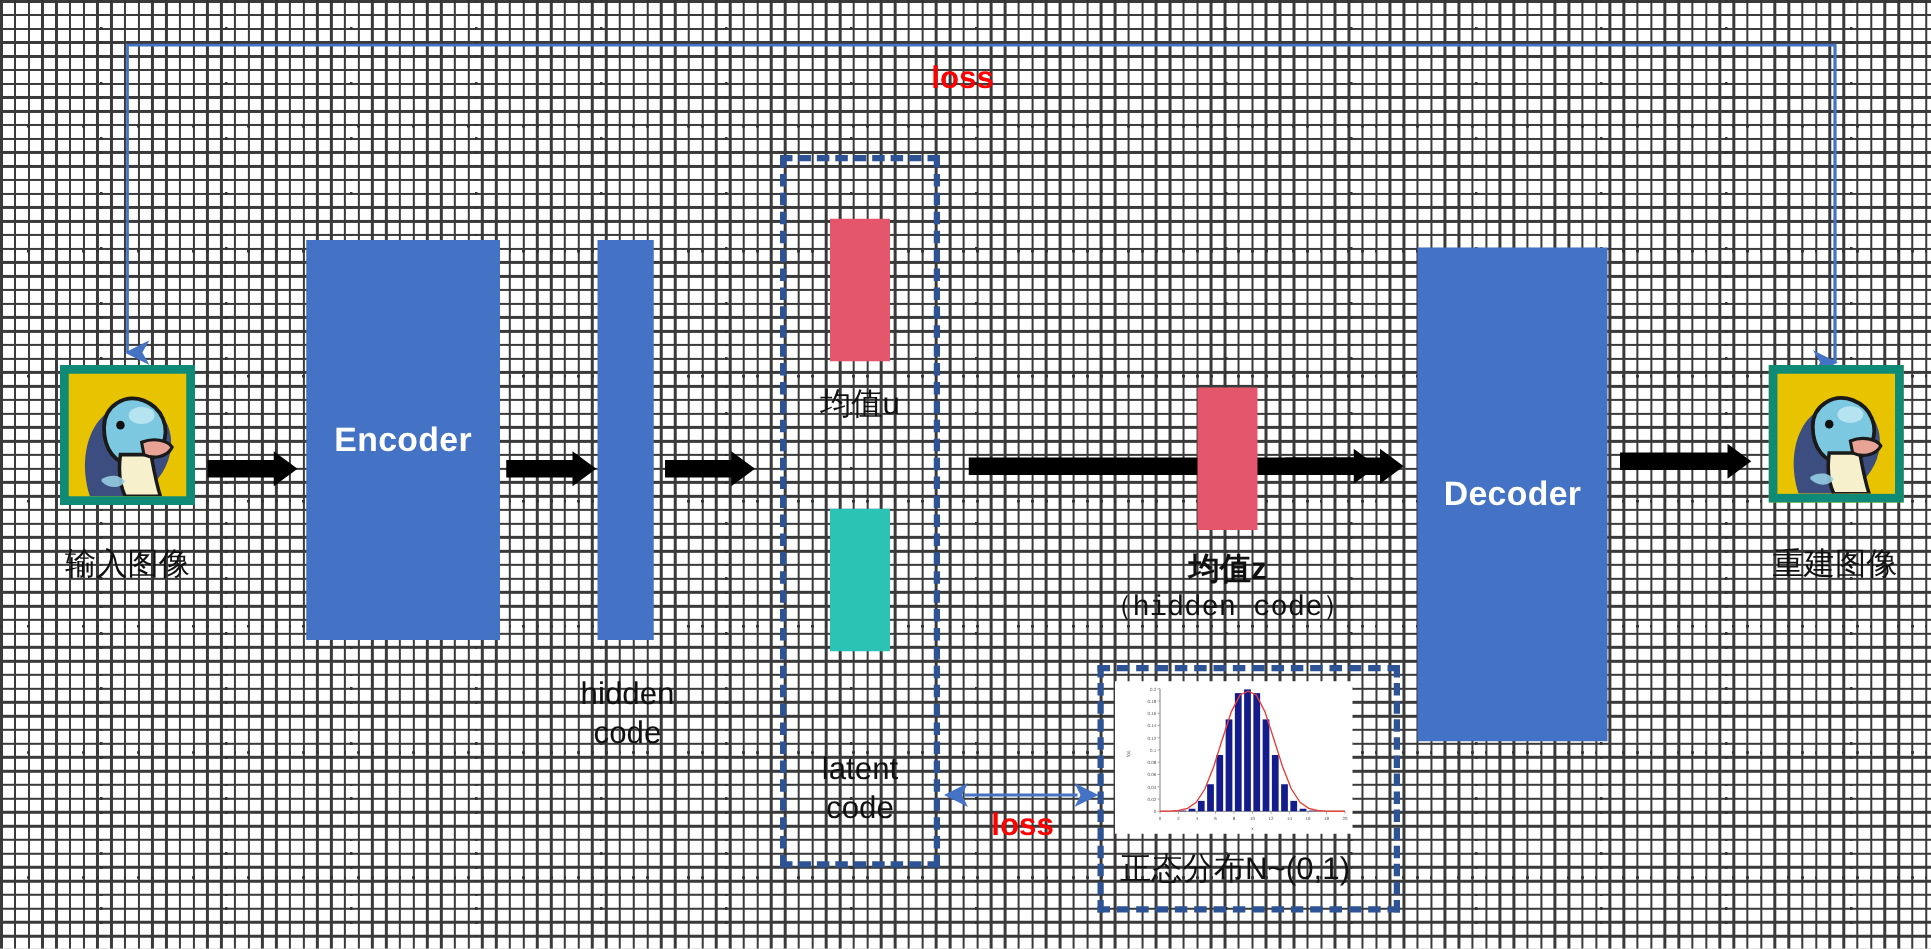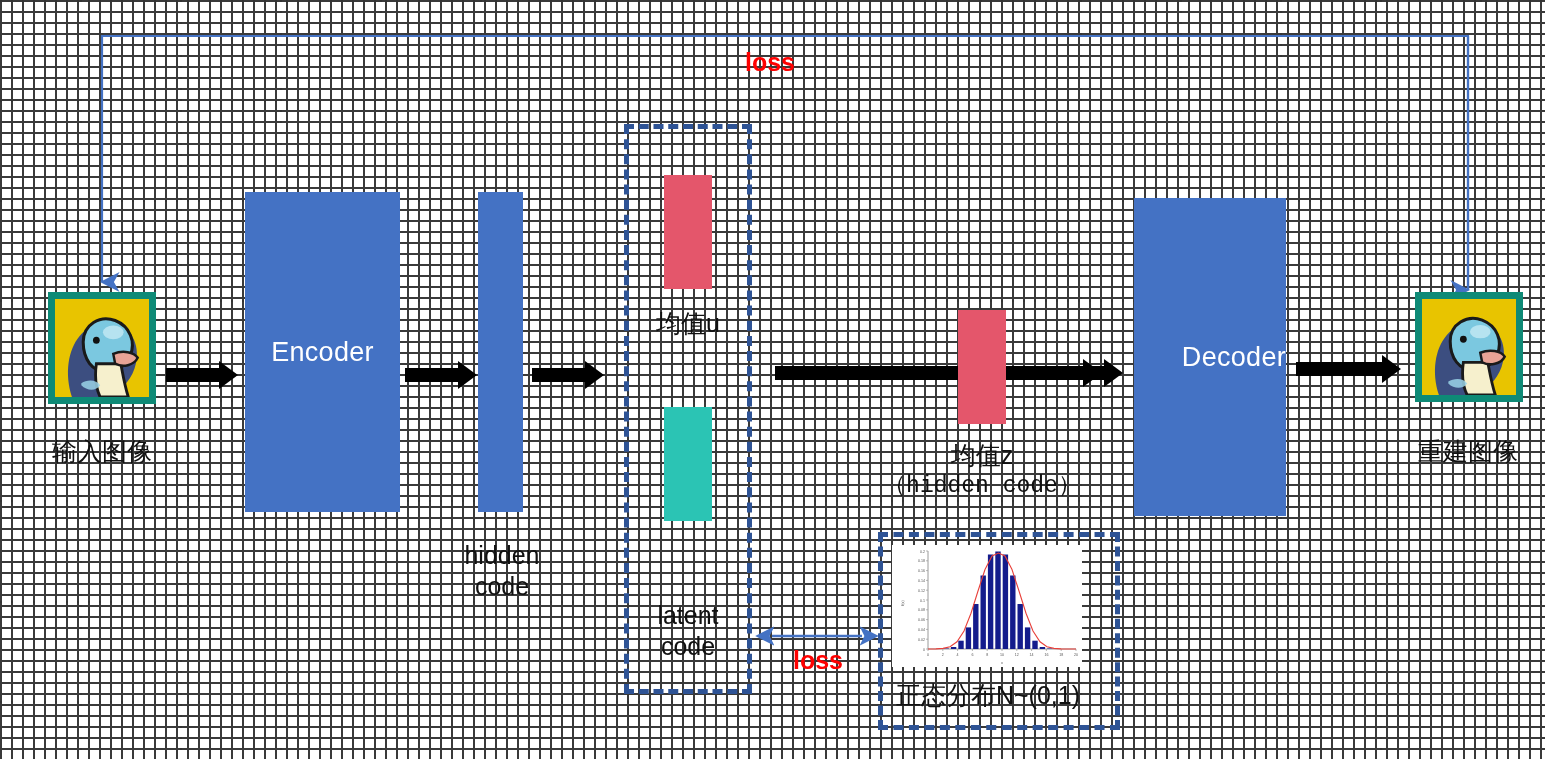--- a/index.html
+++ b/index.html
@@ -25,21 +25,21 @@
     background-image:repeating-linear-gradient(to right,#333 0 2px,transparent 2px 11px);}
   .vline{position:absolute;top:0;bottom:0;width:2px;
     background-image:repeating-linear-gradient(to bottom,#333 0 2px,transparent 2px 11px);}
 
   .abs{position:absolute;}
 
   
   .blue-box{
     background:#4472C4;
     display:flex;align-items:center;justify-content:center;
-    color:#ffffff;font-size:27px;letter-spacing:.3px;
+    color:#ffffff;font-size:27px;letter-spacing:.3px;font-weight:bold;
   }
   .blue-bar{background:#4472C4;}
 
   
   .pic{
     border:7px solid #0E8A76;
     background:#E8C400;
     box-sizing:border-box;
     overflow:hidden;
   }
@@ -180,26 +180,26 @@
   <div class="abs label" style="left:616px;top:308px;width:144px;">均值u</div>
 
   <div class="abs bar-std" style="left:664px;top:407px;width:48px;height:114px;"></div>
 
   <div class="abs label" style="left:626px;top:600px;width:124px;">latent
 code</div>
 
   <div class="arrow" style="left:775px;top:366px;width:310px;"></div>
 
   <div class="abs bar-mean" style="left:958px;top:310px;width:48px;height:114px;"></div>
-  <div class="abs label" style="left:910px;top:440px;width:144px;">均值z</div>
+  <div class="abs label" style="left:910px;top:440px;width:144px;font-weight:bold;">均值z</div>
   <div class="abs label" style="left:880px;top:472px;width:204px;font-family:'Liberation Mono',monospace;font-size:23px;">（hidden  code）</div>
 
   <div class="arrow" style="left:1028px;top:366px;width:78px;"></div>
 
-  <div class="abs blue-box" style="left:1134px;top:198px;width:152px;height:318px;justify-content:flex-end;">
+  <div class="abs blue-box" style="left:1134px;top:198px;width:152px;height:395px;">
     <span>Decoder</span>
   </div>
 
   <div class="arrow" style="left:1296px;top:362px;width:88px;"></div>
 
   <div class="abs pic" style="left:1415px;top:292px;width:108px;height:110px;">
     <svg viewBox="0 0 100 100" preserveAspectRatio="none">
       <rect x="0" y="0" width="100" height="100" fill="#E8C400"></rect>
       <path d="M18 100 C10 76 14 52 26 38 C36 26 54 20 68 26 C84 33 90 50 86 66 C83 80 72 92 60 100 Z" fill="#3C4E80"></path>
       <path d="M30 44 C30 26 48 16 64 22 C80 28 86 44 80 58 C76 68 66 74 54 74 C40 74 30 62 30 44 Z" fill="#7BC8E0" stroke="#1A1A1A" stroke-width="3.2"></path>

